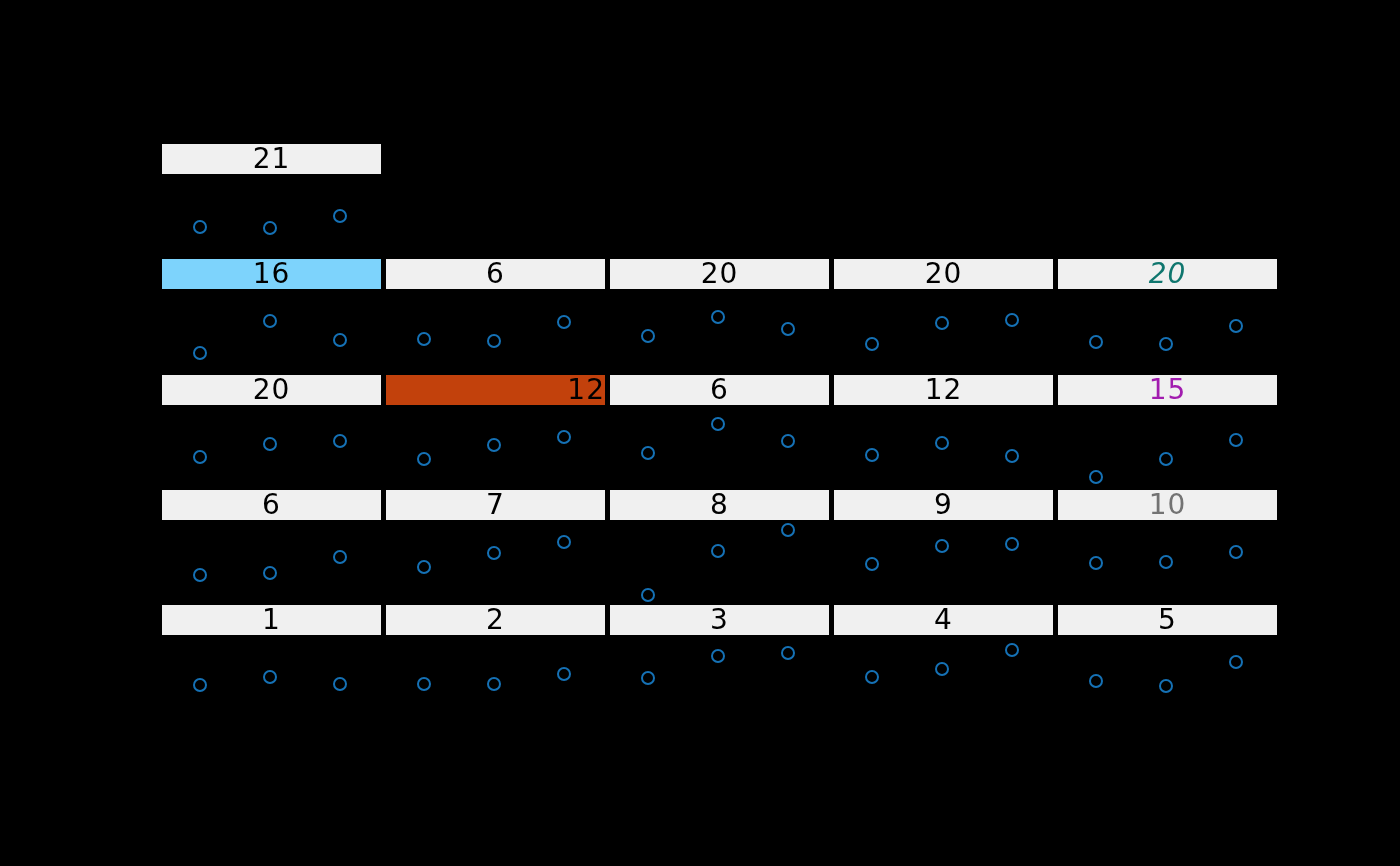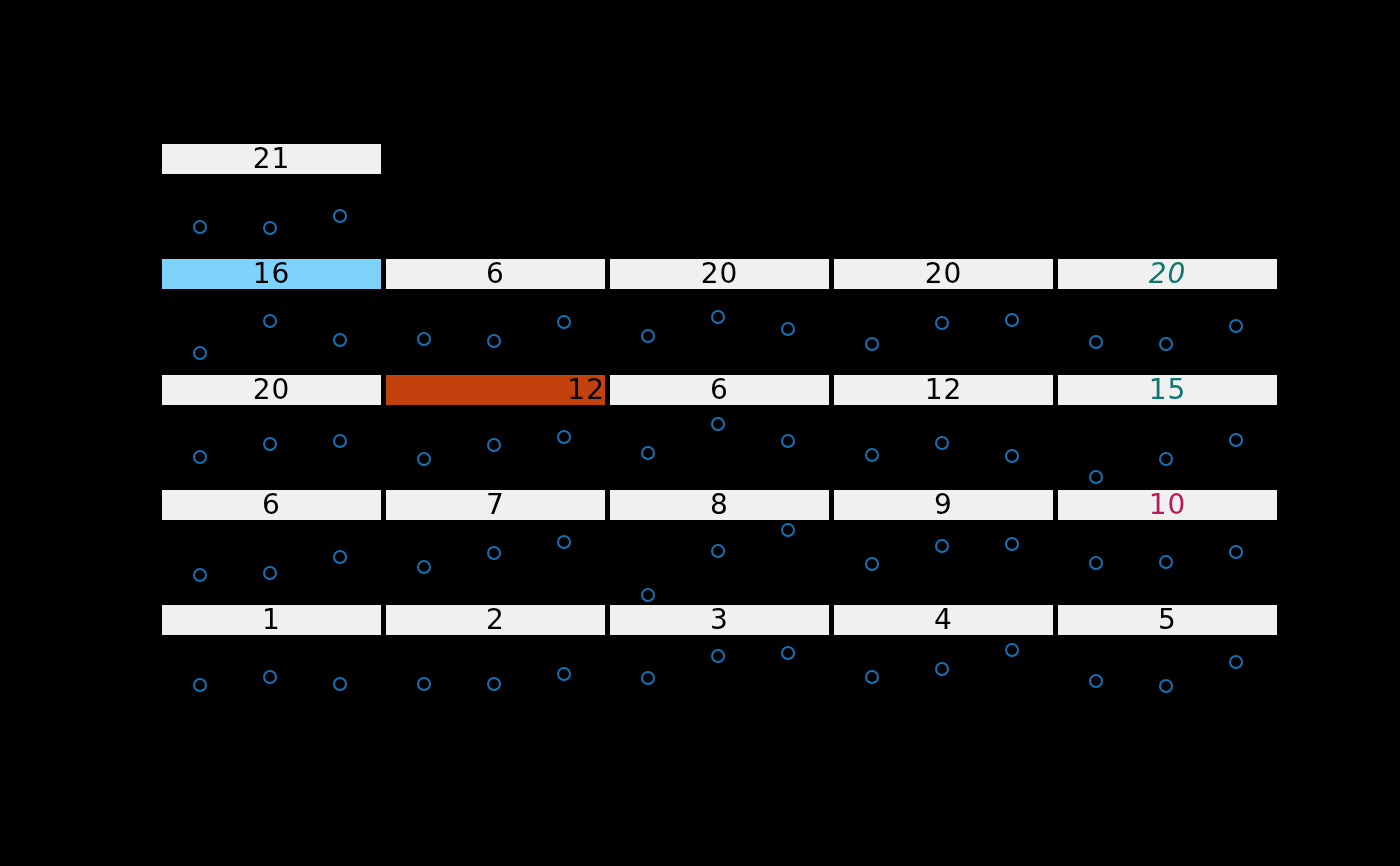--- a/index.html
+++ b/index.html
@@ -115,21 +115,21 @@
       </div>
       <div class="strip" style="left: 832px; top: 488px; background: rgb(240, 240, 240); border-color: rgb(0, 0, 0);">
         <span class="strip-label" style="color: rgb(0, 0, 0);">9</span>
       </div>
       <div class="panel" style="left: 832px; top: 522px; height: 81px;">
         <div class="pt" style="border-color: rgb(21, 113, 181); left: 39.96px; top: 42.12px;"></div>
         <div class="pt" style="border-color: rgb(21, 113, 181); left: 109.89px; top: 24.3px;"></div>
         <div class="pt" style="border-color: rgb(21, 113, 181); left: 179.82px; top: 21.87px;"></div>
       </div>
       <div class="strip" style="left: 1056px; top: 488px; background: rgb(240, 240, 240); border-color: rgb(0, 0, 0);">
-        <span class="strip-label" style="color: #be185d;">10</span>
+        <span class="strip-label" style="color: #737373;">10</span>
       </div>
       <div class="panel" style="left: 1056px; top: 522px; height: 81px;">
         <div class="pt" style="border-color: rgb(21, 113, 181); left: 39.96px; top: 41.31px;"></div>
         <div class="pt" style="border-color: rgb(21, 113, 181); left: 109.89px; top: 39.69px;"></div>
         <div class="pt" style="border-color: rgb(21, 113, 181); left: 179.82px; top: 29.97px;"></div>
       </div>
       <div class="strip" style="left: 160px; top: 373px; background: rgb(240, 240, 240); border-color: rgb(0, 0, 0);">
         <span class="strip-label" style="color: rgb(0, 0, 0);">20</span>
       </div>
       <div class="panel" style="left: 160px; top: 407px; height: 81px;">
@@ -155,21 +155,21 @@
       </div>
       <div class="strip" style="left: 832px; top: 373px; background: rgb(240, 240, 240); border-color: rgb(0, 0, 0);">
         <span class="strip-label" style="color: rgb(0, 0, 0);">12</span>
       </div>
       <div class="panel" style="left: 832px; top: 407px; height: 81px;">
         <div class="pt" style="border-color: rgb(21, 113, 181); left: 39.96px; top: 47.79px;"></div>
         <div class="pt" style="border-color: rgb(21, 113, 181); left: 109.89px; top: 35.64px;"></div>
         <div class="pt" style="border-color: rgb(21, 113, 181); left: 179.82px; top: 48.6px;"></div>
       </div>
       <div class="strip" style="left: 1056px; top: 373px; background: rgb(240, 240, 240); border-color: rgb(0, 0, 0);">
-        <span class="strip-label" style="color: #0f766e; text-align: right;">15</span>
+        <span class="strip-label" style="color: #a21caf; text-align: right;">15</span>
       </div>
       <div class="panel" style="left: 1056px; top: 407px; height: 81px;">
         <div class="pt" style="border-color: rgb(21, 113, 181); left: 39.96px; top: 69.66px;"></div>
         <div class="pt" style="border-color: rgb(21, 113, 181); left: 109.89px; top: 51.84px;"></div>
         <div class="pt" style="border-color: rgb(21, 113, 181); left: 179.82px; top: 33.21px;"></div>
       </div>
       <div class="strip" style="left: 160px; top: 257px; background: #7dd3fc; border-color: rgb(0, 0, 0);">
         <span class="strip-label" style="color: rgb(0, 0, 0);">16</span>
       </div>
       <div class="panel" style="left: 160px; top: 291px; height: 82px;">

